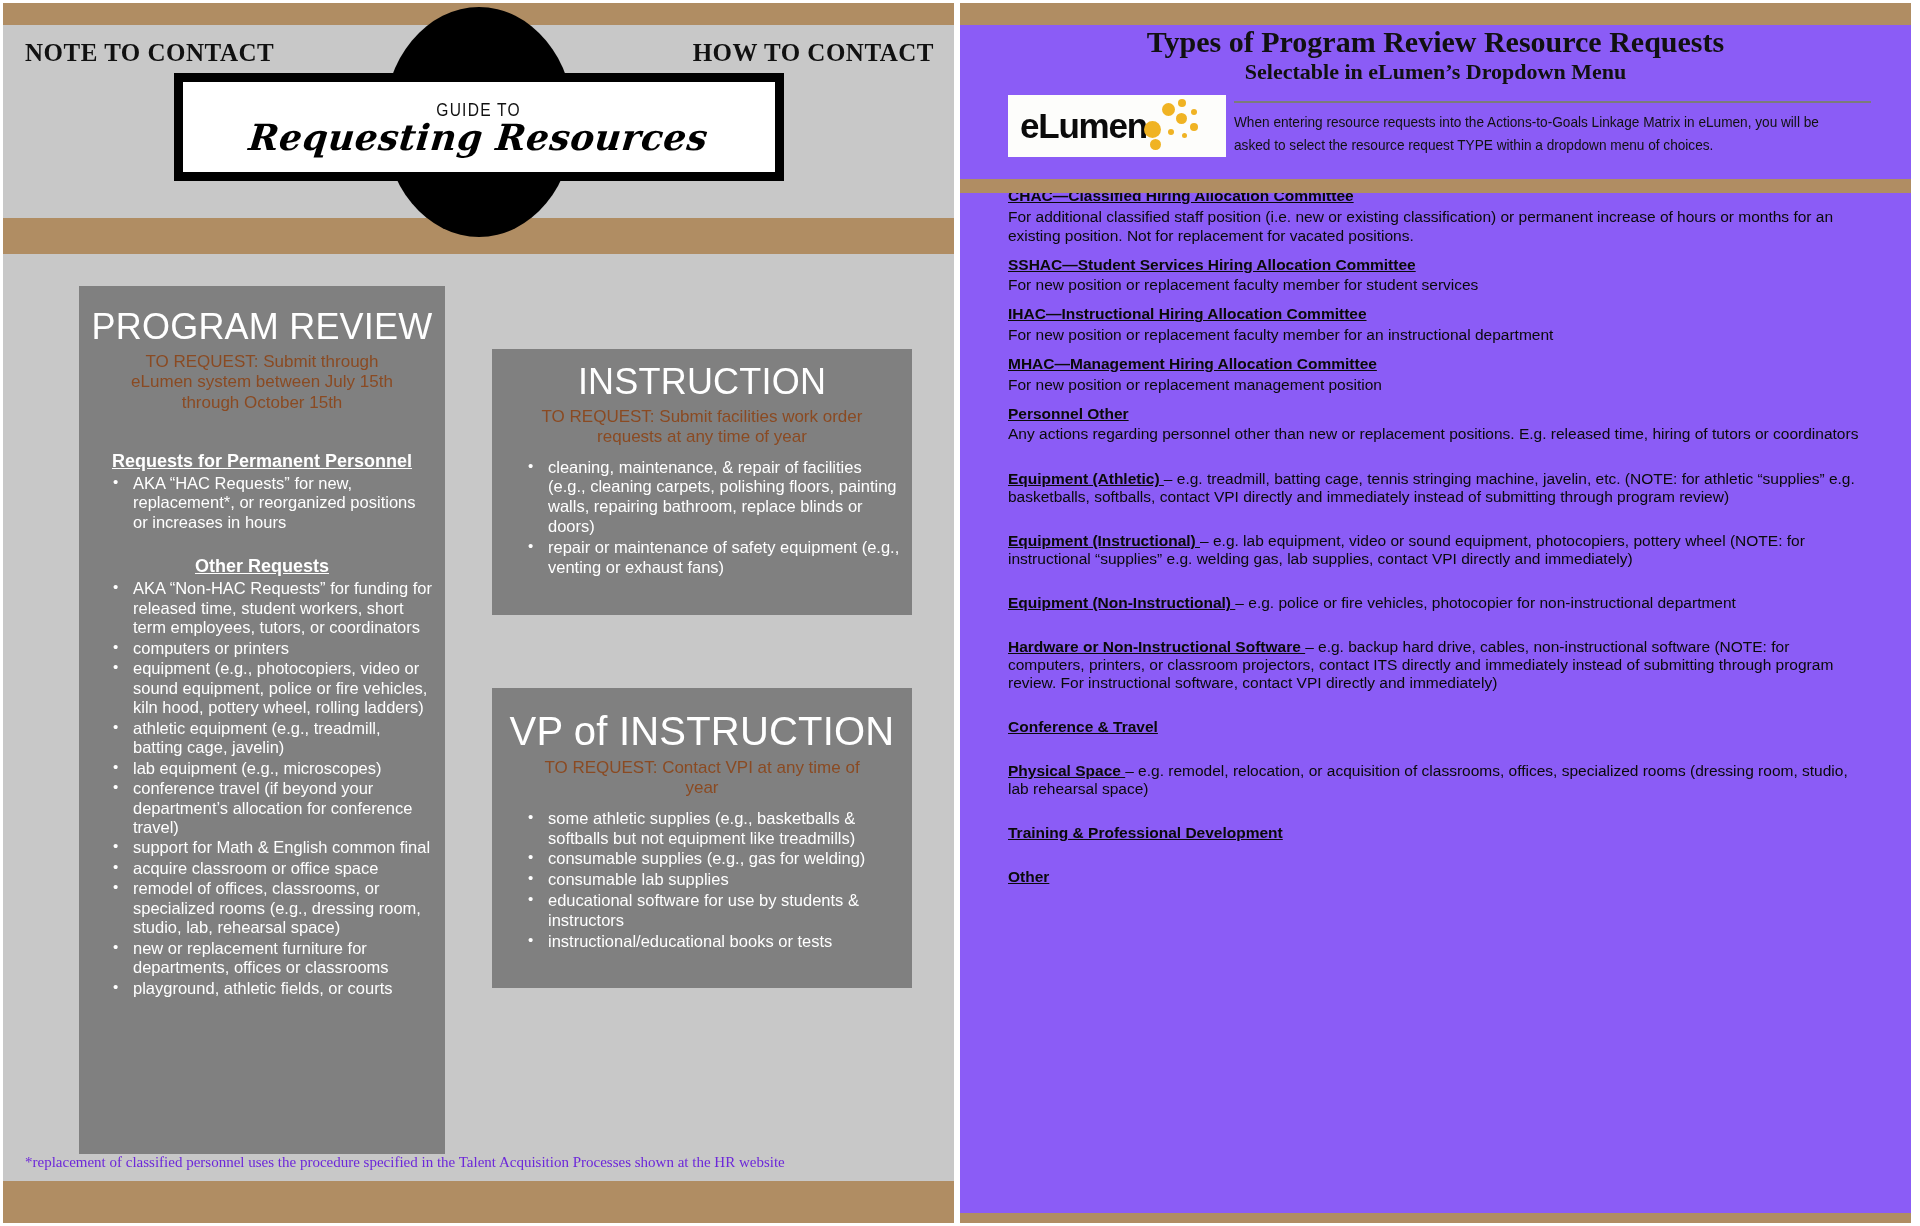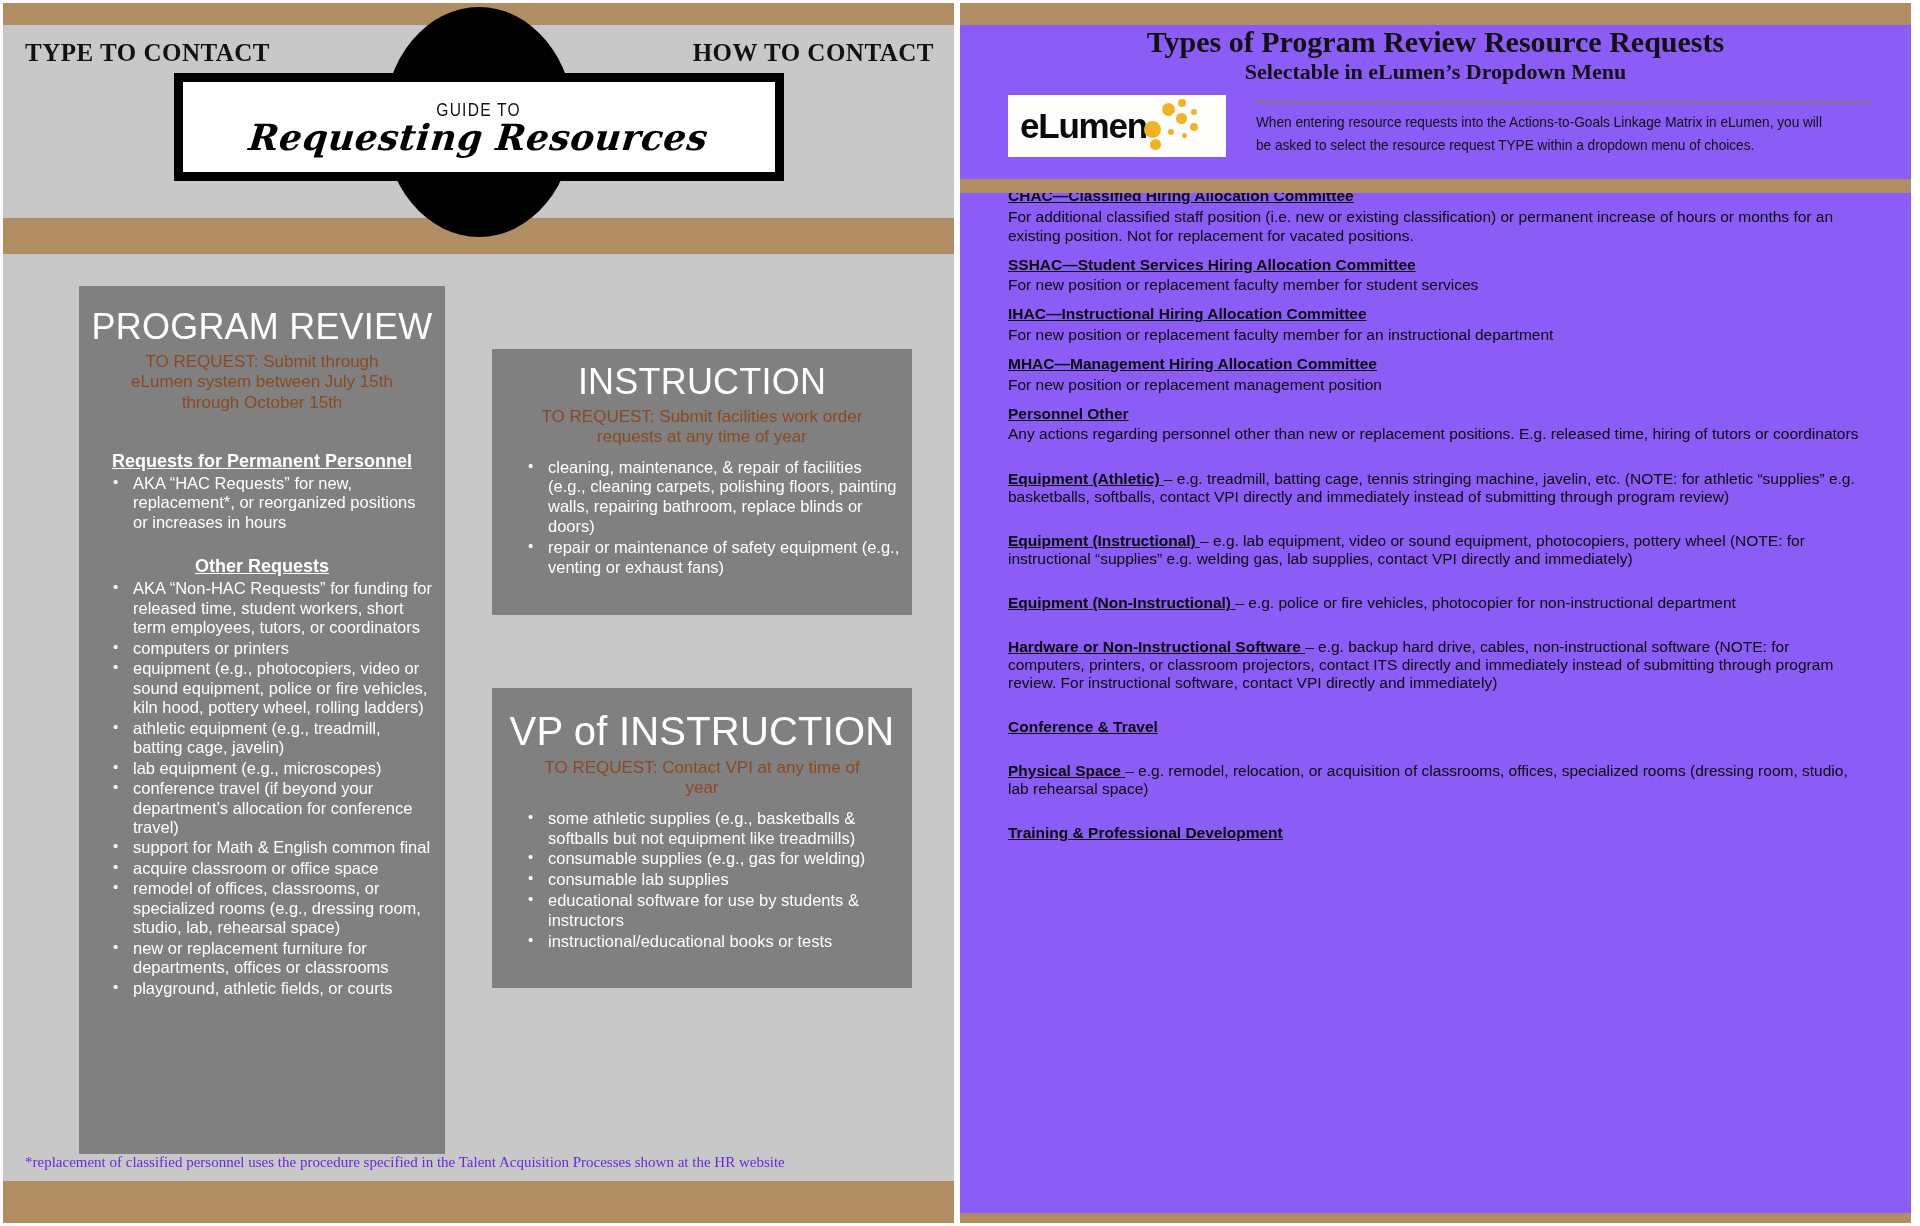--- a/index.html
+++ b/index.html
@@ -116,21 +116,21 @@
     margin:0;padding:22px 0 0 0;text-align:center;
     font-family:"Liberation Serif", serif;font-weight:bold;
     font-size:30px;color:#111;letter-spacing:0px;line-height:1.12;
   }
   .r-sub{
     margin:0;text-align:center;
     font-family:"Liberation Serif", serif;font-weight:bold;
     font-size:22px;color:#111;line-height:1.2;
   }
 
-  .logo-row{display:flex;align-items:flex-start;padding:10px 40px 0 48px;gap:30px;}
+  .logo-row{display:flex;align-items:flex-start;padding:10px 40px 0 48px;gap:8px;}
   .logo-card{
     width:218px;height:62px;background:#fdfdfb;
     display:flex;align-items:center;justify-content:flex-start;
     padding-left:12px;box-sizing:border-box;position:relative;flex:0 0 auto;
   }
   .logo-word{
     font-family:"Liberation Sans", sans-serif;font-weight:bold;
     font-size:35px;color:#0b0b0b;letter-spacing:-1.2px;line-height:1;
   }
   .dots{position:absolute;right:18px;top:4px;width:70px;height:54px;}
@@ -159,21 +159,21 @@
 </head>
 <body>
 
 <div class="page">
 
   <div class="left-panel">
     <div class="band-top"></div>
     <div class="band-mid"></div>
     <div class="band-bottom"></div>
 
-    <div class="hdr-left">TYPE TO CONTACT</div>
+    <div class="hdr-left">NOTE TO CONTACT</div>
     <div class="hdr-right">HOW TO CONTACT</div>
 
     <div class="ellipse"></div>
     <div class="title-box">
       <div class="title-inner">
         <div class="guide-to">GUIDE TO</div>
         <div class="req-res">Requesting Resources</div>
       </div>
     </div>
 
@@ -289,16 +289,19 @@
       </div>
       <div class="entry gap">
         <span class="e-head">Conference &amp; Travel</span><span class="e-inline"></span>
       </div>
       <div class="entry gap">
         <span class="e-head">Physical Space </span><span class="e-inline">– e.g. remodel, relocation, or acquisition of classrooms, offices, specialized rooms (dressing room, studio, lab rehearsal space)</span>
       </div>
       <div class="entry gap">
         <span class="e-head">Training &amp; Professional Development</span><span class="e-inline"></span>
       </div>
+      <div class="entry gap">
+        <span class="e-head">Other</span><span class="e-inline"></span>
+      </div>
     </div>
   </div>
 
 </div>
 
 </body></html>

